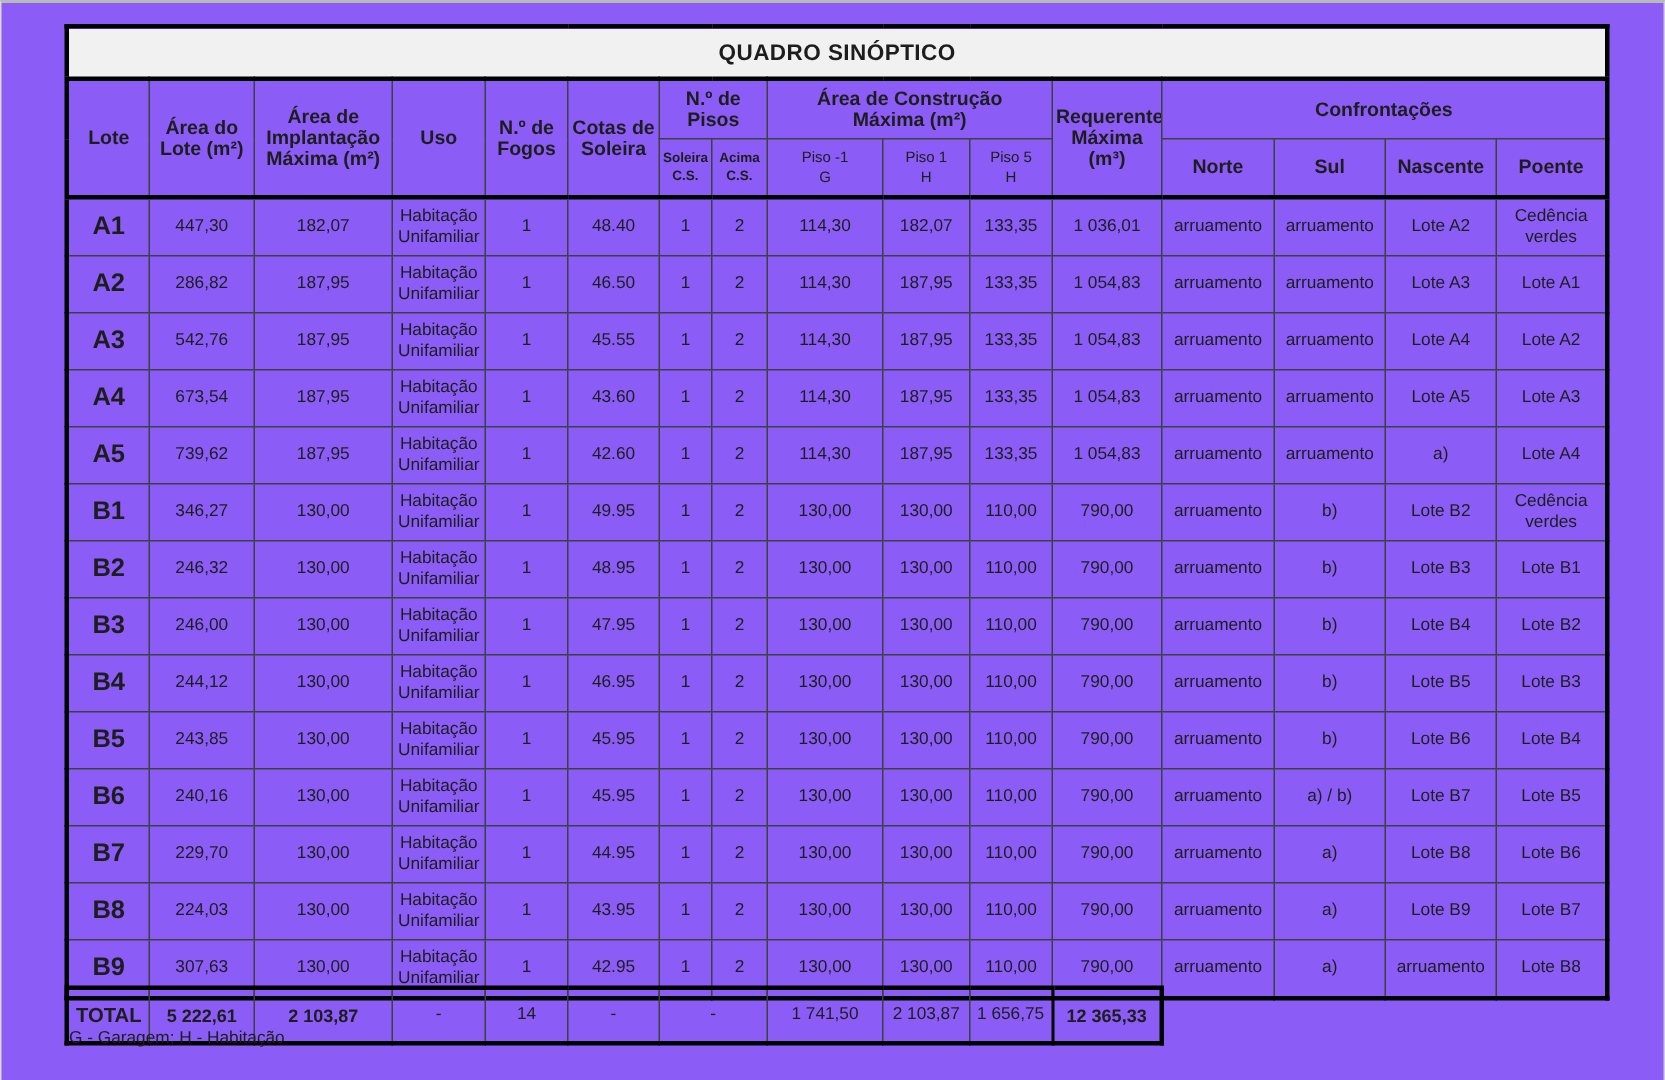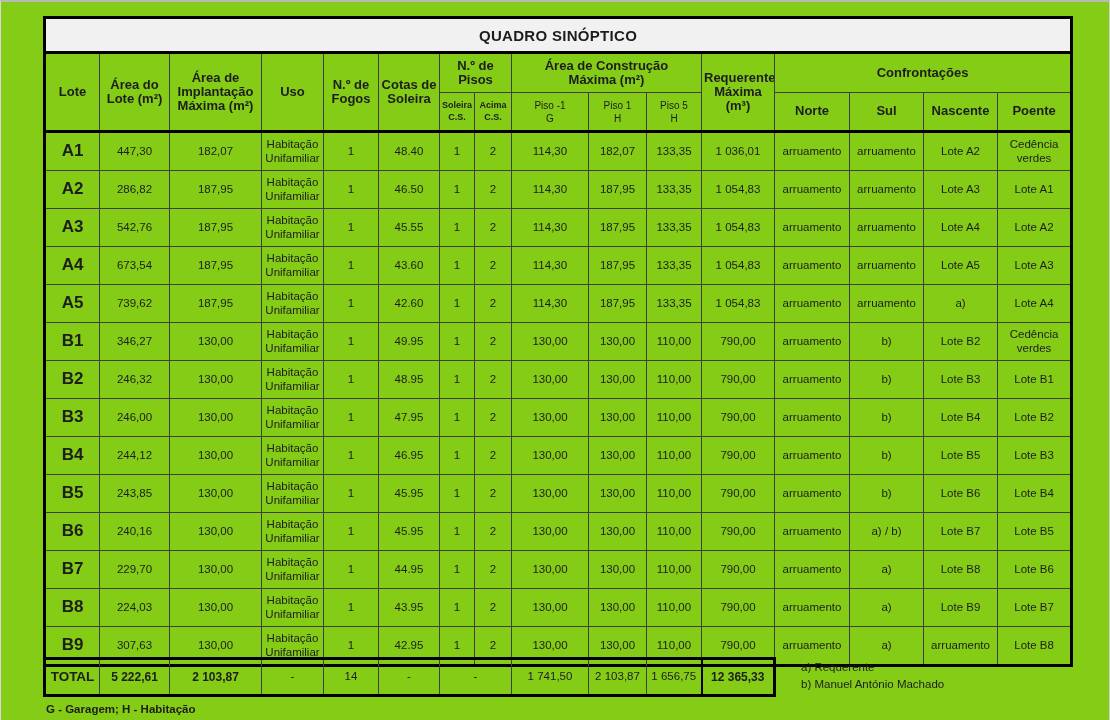--- a/index.html
+++ b/index.html
@@ -10,21 +10,21 @@
     color:#1d1d1d;
     position:relative;
     overflow:hidden;
   }
   .page {
     position:absolute; inset:0;
     box-sizing:border-box;
     border-top:2px solid #b9b9b9;
     border-left:1px solid #e0d6d6;
     border-right:1px solid #cfcfcf;
-    background:#84cc16;
+    background:#8b5cf6;
   }
   table { border-collapse:collapse; table-layout:fixed; }
   th, td {
     border:1px solid #3f3f3f;
     text-align:center;
     vertical-align:middle;
     padding:1px 2px;
     overflow:hidden;
     white-space:pre-line;
   }
@@ -58,23 +58,22 @@
   .total-table td { height:32px; font-size:11.5px; }
   .total-table td.lbl { font-weight:bold; font-size:13.5px; }
   .total-table td.b   { font-weight:bold; font-size:12px; }
   .total-table td.vol { font-weight:bold; font-size:12px; border-left:2px solid #000; }
   
   .notes {
     position:absolute; left:800px; top:657px;
     font-size:11.5px; line-height:1.45; text-align:left;
   }
   .legend {
-    position:absolute; left:45px; top:701px;
+    position:absolute; left:45px; top:684px;
     font-size:11.5px;
-    font-weight:bold;
   }
 </style>
 </head>
 <body>
 
 <div class="page">
 
   <table class="main">
     <colgroup>
       <col style="width:55px">
@@ -416,19 +415,15 @@
         <td>-</td>
         <td>-</td>
         <td>1 741,50</td>
         <td>2 103,87</td>
         <td>1 656,75</td>
         <td class="vol">12 365,33</td>
       </tr>
     </tbody>
   </table>
 
-  <div class="notes">
-    <div>a) Requerente</div>
-    <div>b) Manuel António Machado</div>
-  </div>
 
   <div class="legend">G - Garagem; H - Habitação</div>
 </div>
 
 </body></html>

